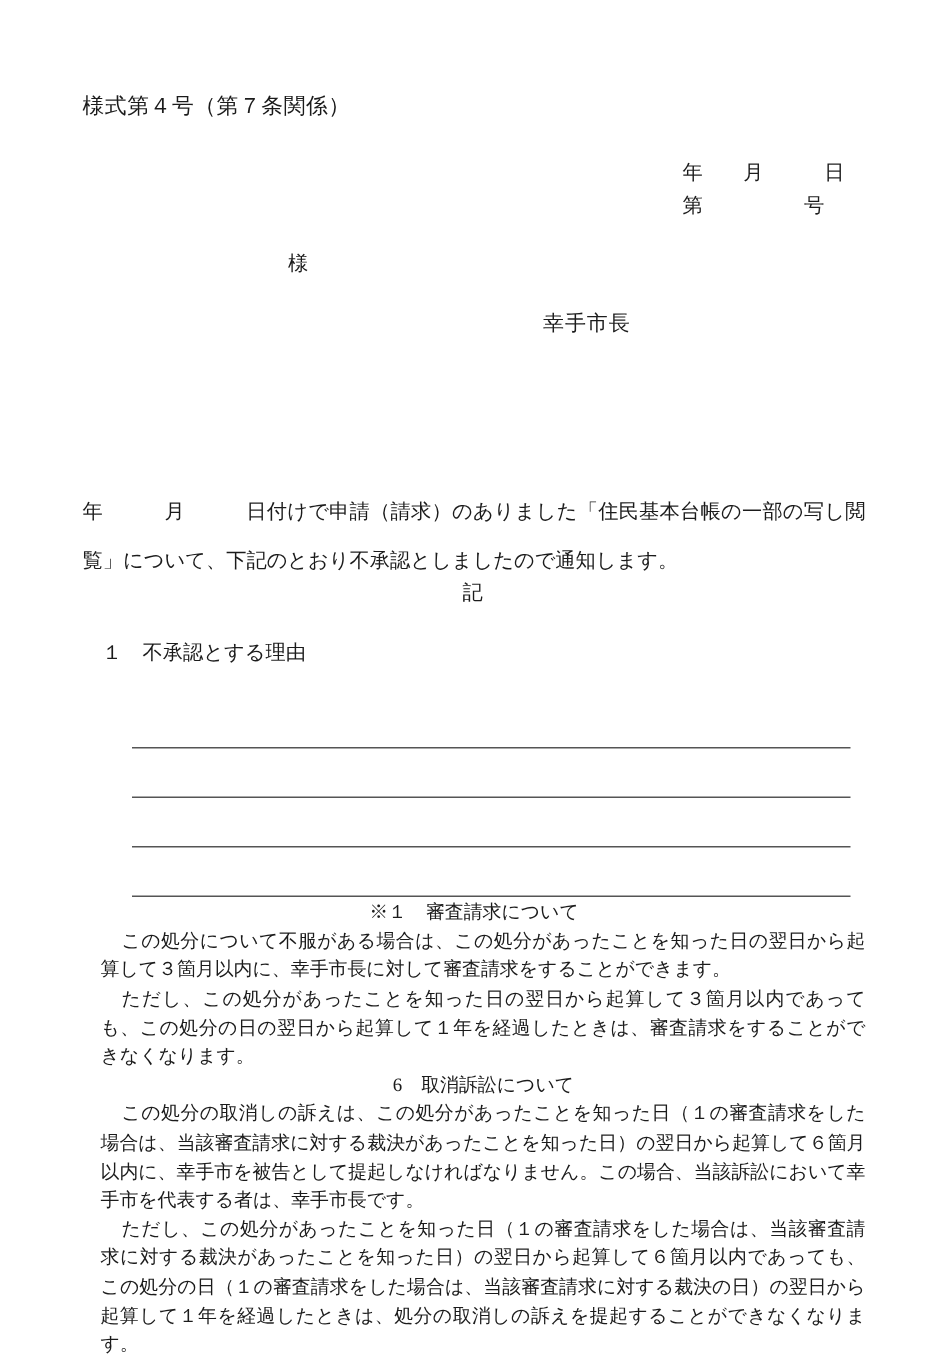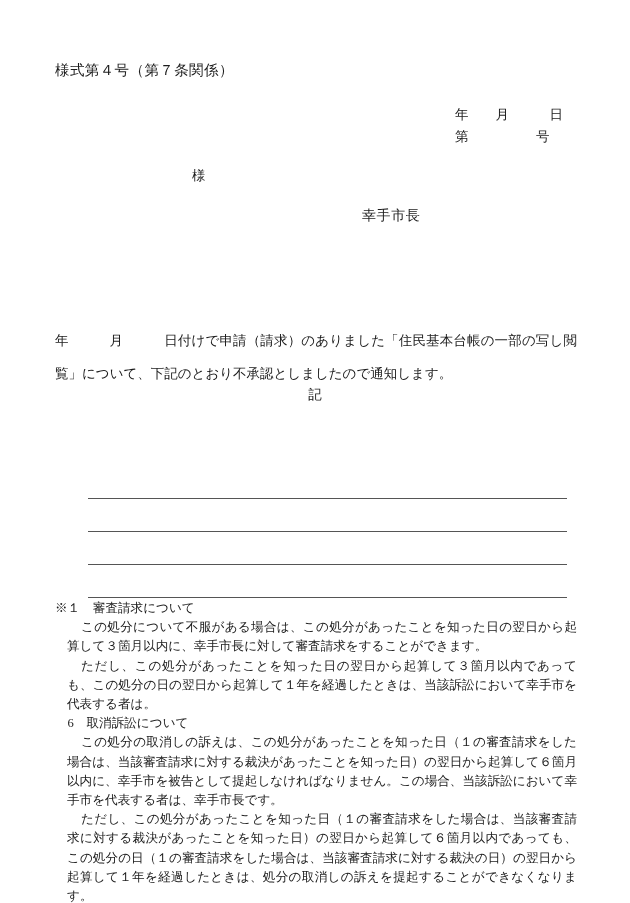--- a/index.html
+++ b/index.html
@@ -129,20 +129,21 @@
     width: 522px;
     font-size: 12.6px;
     line-height: 19.2px;
   }
   .note-block {
     margin-bottom: 0;
   }
   .note-head {
     white-space: pre;
     margin-bottom: 0;
+    text-align: center;
   }
   .note-para {
     text-align: justify;
     text-justify: inter-ideograph;
     text-indent: 14px;
     padding-left: 12px;
   }
 </style>
 </head>
 <body>
@@ -160,33 +161,34 @@
 
   <div class="issuer">幸手市長</div>
 
 
   <div class="body-text">
     <span class="lead">年　　　月　　　日付けで申請</span><span>（請求）のありました「住民基本台帳の一部の写し閲覧」について、下記のとおり不承認としましたので通知します。</span>
   </div>
 
   <div class="ki-mark">記</div>
 
+  <div class="reason-heading">１　不承認とする理由</div>
 
   <div class="rules" id="rules-container">
       <div class="rule-line"></div>
       <div class="rule-line"></div>
       <div class="rule-line"></div>
       <div class="rule-line"></div>
     </div>
 
   <div class="notes" id="notes-container">
       <div class="note-block">
         <div class="note-head">※１　審査請求について</div>
         <div class="note-para">この処分について不服がある場合は、この処分があったことを知った日の翌日から起算して３箇月以内に、幸手市長に対して審査請求をすることができます。</div>
-        <div class="note-para">ただし、この処分があったことを知った日の翌日から起算して３箇月以内であっても、この処分の日の翌日から起算して１年を経過したときは、当該訴訟において幸手市を代表する者は。</div>
+        <div class="note-para">ただし、この処分があったことを知った日の翌日から起算して３箇月以内であっても、この処分の日の翌日から起算して１年を経過したときは、審査請求をすることができなくなります。</div>
       </div>
       <div class="note-block">
         <div class="note-head">　6　取消訴訟について</div>
         <div class="note-para">この処分の取消しの訴えは、この処分があったことを知った日（１の審査請求をした場合は、当該審査請求に対する裁決があったことを知った日）の翌日から起算して６箇月以内に、幸手市を被告として提起しなければなりません。この場合、当該訴訟において幸手市を代表する者は、幸手市長です。</div>
         <div class="note-para">ただし、この処分があったことを知った日（１の審査請求をした場合は、当該審査請求に対する裁決があったことを知った日）の翌日から起算して６箇月以内であっても、この処分の日（１の審査請求をした場合は、当該審査請求に対する裁決の日）の翌日から起算して１年を経過したときは、処分の取消しの訴えを提起することができなくなります。</div>
       </div>
     </div>
 
 </div>
 

